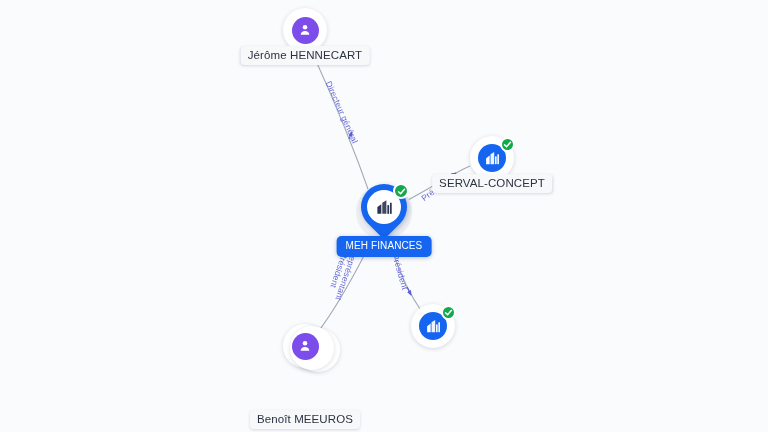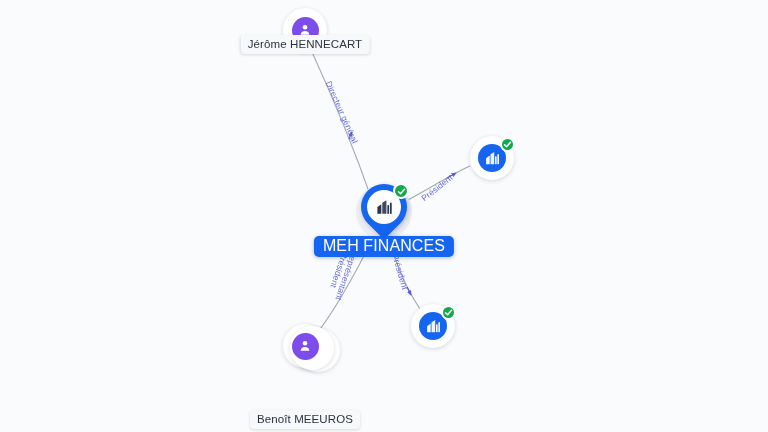--- a/index.html
+++ b/index.html
@@ -143,21 +143,21 @@
     background: #f7f8fa;
     color: #2c3340;
     font-size: 11.5px;
     line-height: 12px;
     letter-spacing: 0.1px;
     box-shadow: 0 1px 3px rgba(40,50,80,0.17);
   }
   .node-label.root {
     background: #1565f0;
     color: #ffffff;
-    font-size: 16px;
+    font-size: 10px;
     border-radius: 5px;
     padding: 4px 9px 5px 9px;
     box-shadow: 0 1px 4px rgba(20,50,110,0.30);
   }
 
   
   .edge-label {
     position: absolute;
     color: #5b5fd6;
     font-size: 8.5px;
@@ -209,41 +209,42 @@
       <div class="person-disc">
         <div class="avatar-circle">
           <svg width="16" height="16" viewBox="0 0 24 24" fill="#ffffff">
             <circle cx="12" cy="8" r="3.4"></circle>
             <path d="M5.5 19c0-3.6 2.9-5.6 6.5-5.6s6.5 2 6.5 5.6z"></path>
           </svg>
         </div>
       </div>
     </div>
   </div>
-  <div class="node-label" style="left:305px; top:35px;">Jérôme HENNECART</div>
+  <div class="node-label" style="left:305px; top:46px;">Jérôme HENNECART</div>
 
   <div class="node" style="left:492px; top:158px;">
     <div class="node-inner">
       <div class="company-disc">
         <div class="company-circle">
           <svg width="17" height="17" viewBox="0 0 24 24" fill="#ffffff">
             <path d="M3 20V11.5l5-3.6V20z"></path>
             <path d="M9.2 20V6l5.2-3.3V20z" opacity="0.92"></path>
             <rect x="15.6" y="9" width="2.2" height="11"></rect>
             <rect x="18.9" y="6" width="2.2" height="14"></rect>
           </svg>
         </div>
         <div class="verified-badge">
           <svg width="9" height="9" viewBox="0 0 24 24" fill="none" stroke="#ffffff" stroke-width="4" stroke-linecap="round" stroke-linejoin="round">
             <path d="M4 12.5 L9.5 18 L20 6"></path>
           </svg>
         </div>
       </div>
     </div>
   </div>
+  <div class="node-label" style="left:492px; top:174px;">SERVAL-CONCEPT</div>
 
   <div class="node" style="left:433px; top:326px;">
     <div class="node-inner">
       <div class="company-disc">
         <div class="company-circle">
           <svg width="17" height="17" viewBox="0 0 24 24" fill="#ffffff">
             <path d="M3 20V11.5l5-3.6V20z"></path>
             <path d="M9.2 20V6l5.2-3.3V20z" opacity="0.92"></path>
             <rect x="15.6" y="9" width="2.2" height="11"></rect>
             <rect x="18.9" y="6" width="2.2" height="14"></rect>

